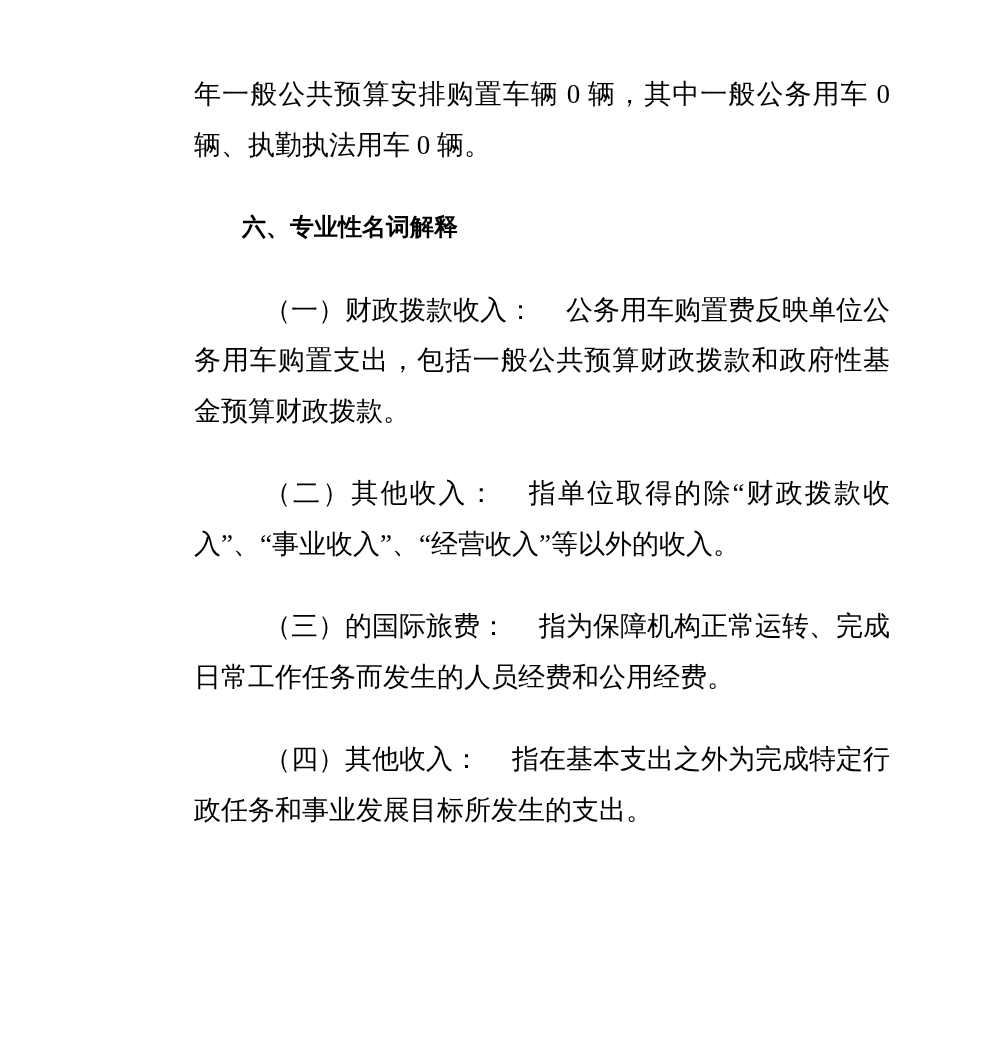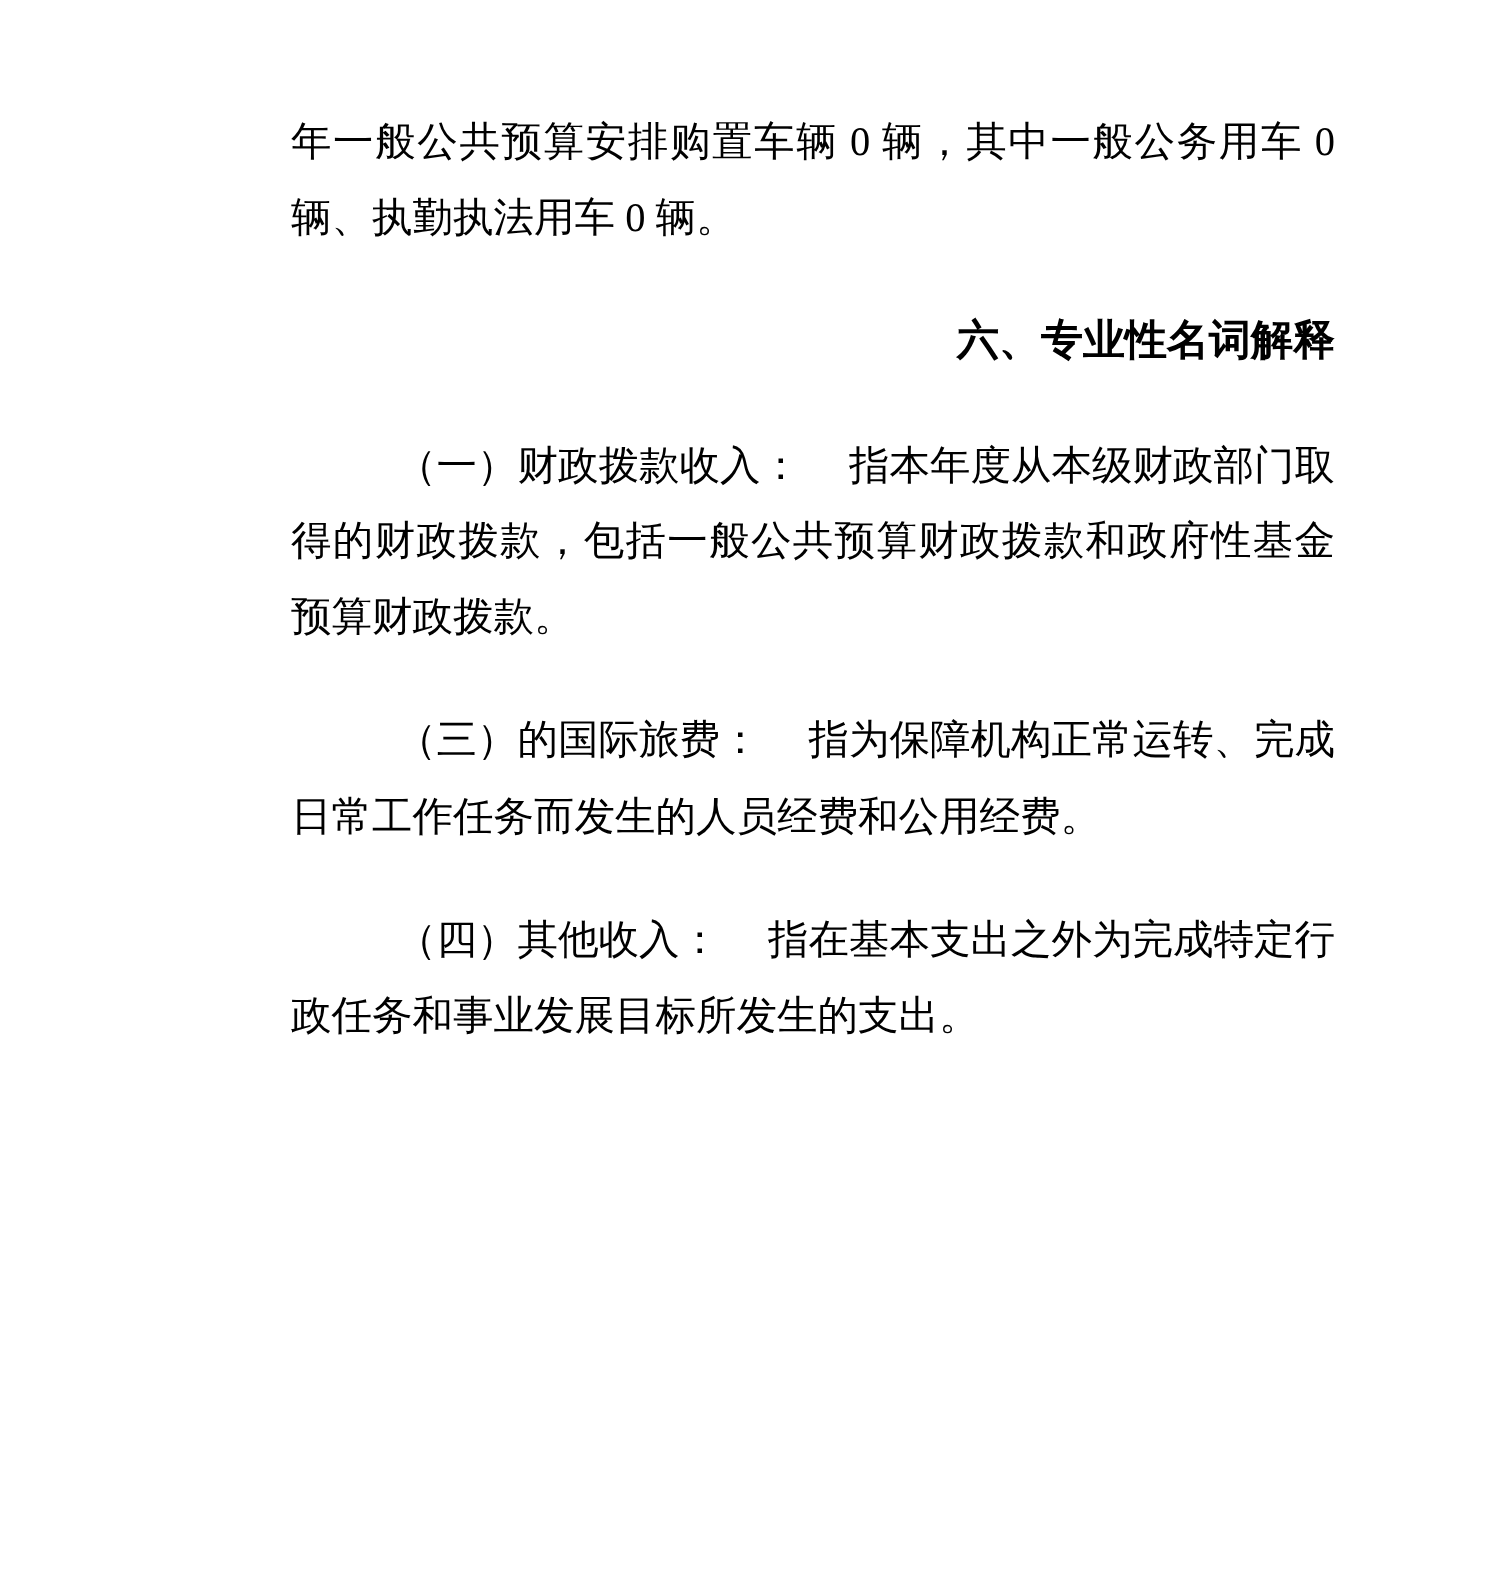--- a/index.html
+++ b/index.html
@@ -29,23 +29,23 @@
     text-indent: 2em;
   }
 
   .no-indent {
     text-indent: 0;
   }
 
   .heading {
     font-family: "Liberation Sans", "DejaVu Sans", sans-serif;
     font-weight: bold;
-    font-size: 28px;
+    font-size: 24px;
     text-indent: 2em;
-    text-align: right;
+    text-align: left;
   }
 
   .term {
     font-weight: normal;
   }
 
   .footer-line {
     margin-top: 45px;
     text-indent: 2.4em;
     text-align: left;
@@ -58,22 +58,23 @@
 </head>
 <body>
 
 <div class="page">
   <div class="content">
 
     <p class="body-para no-indent">年一般公共预算安排购置车辆 0 辆，其中一般公务用车 0 辆、执勤执法用车 0 辆。</p>
 
     <p class="heading">六、专业性名词解释</p>
 
-    <p class="body-para"><span class="term">（一）财政拨款收入：</span><span>指本年度从本级财政部门取得的财政拨款，包括一般公共预算财政拨款和政府性基金预算财政拨款。</span></p>
+    <p class="body-para"><span class="term">（一）财政拨款收入：</span><span>公务用车购置费反映单位公务用车购置支出，包括一般公共预算财政拨款和政府性基金预算财政拨款。</span></p>
 
+    <p class="body-para"><span class="term">（二）其他收入：</span><span>指单位取得的除“财政拨款收入”、“事业收入”、“经营收入”等以外的收入。</span></p>
 
     <p class="body-para"><span class="term">（三）的国际旅费：</span><span>指为保障机构正常运转、完成日常工作任务而发生的人员经费和公用经费。</span></p>
 
     <p class="body-para"><span class="term">（四）其他收入：</span><span>指在基本支出之外为完成特定行政任务和事业发展目标所发生的支出。</span></p>
 
 
 
   </div>
 </div>
 

